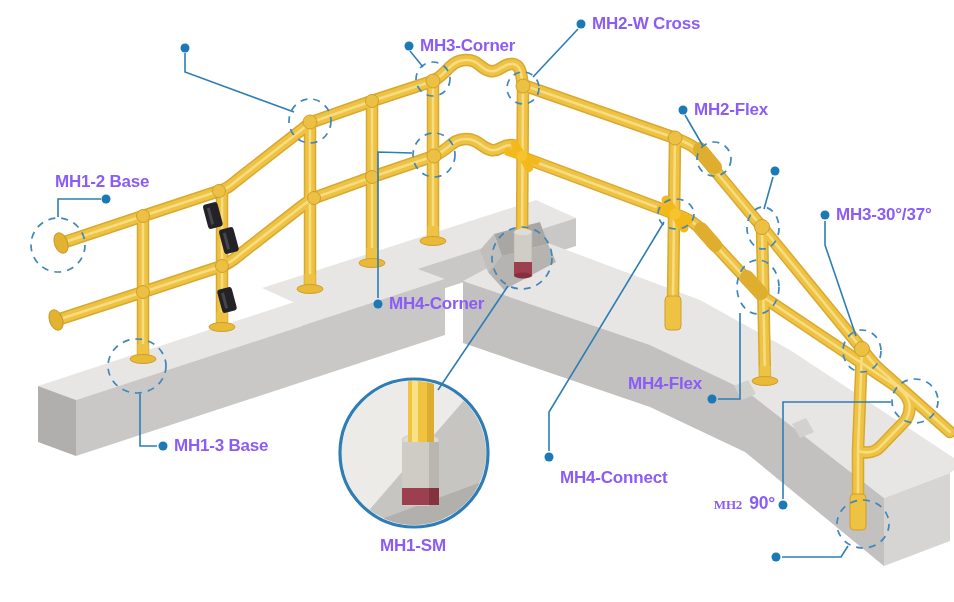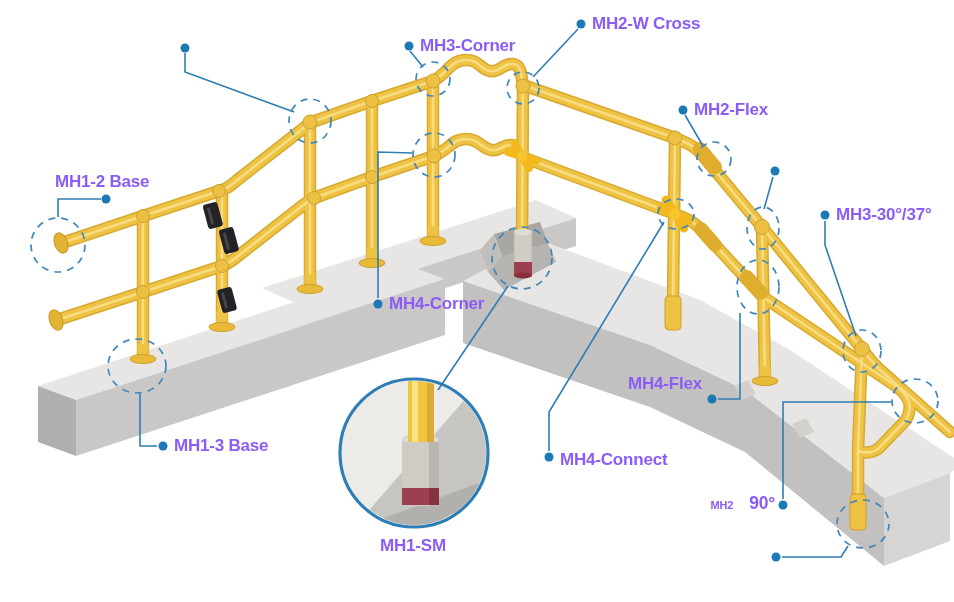--- a/index.html
+++ b/index.html
@@ -5,22 +5,22 @@
   html,body{margin:0;padding:0;background:#ffffff;}
   .stage{
     position:relative;width:954px;height:602px;background:#ffffff;
     font-family:"Liberation Sans", sans-serif;overflow:hidden;
   }
   .scene{position:absolute;left:0;top:0;}
   .lbl{
     position:absolute;font-weight:bold;font-size:17px;line-height:20px;
     color:#8b5cf6;white-space:nowrap;letter-spacing:-0.2px;
   }
-  .lbl .sm{font-size:11px;}
-  .lbl .lg{font-size:17.5px;margin-left:16px;}
+  .lbl .sm{font-size:13px;font-family:Liberation Serif, serif;}
+  .lbl .lg{font-size:17.5px;margin-left:7px;}
 </style>
 </head>
 <body>
 
 <div class="stage">
 
 <svg class="scene" width="954" height="602" viewBox="0 0 954 602">
 
   <defs>
     <path id="pipes-path" d="
@@ -229,20 +229,20 @@
   </g>
 </svg>
 
 <div class="lbl" style="left:420px;top:36px">MH3-Corner</div>
 <div class="lbl" style="left:592px;top:14px">MH2-W Cross</div>
 <div class="lbl" style="left:694px;top:100px">MH2-Flex</div>
 <div class="lbl" style="left:836px;top:205px">MH3-30°/37°</div>
 <div class="lbl" style="left:55px;top:172px">MH1-2 Base</div>
 <div class="lbl" style="left:389px;top:294px">MH4-Corner</div>
 <div class="lbl" style="left:174px;top:436px">MH1-3 Base</div>
-<div class="lbl" style="left:560px;top:450px">MH4-Connect</div>
+<div class="lbl" style="left:560px;top:468px">MH4-Connect</div>
 <div class="lbl" style="right:252px;top:374px">MH4-Flex</div>
 <div class="lbl" style="left:380px;top:536px">MH1-SM</div>
 <div class="lbl" style="right:179px;top:493px">
   <span class="sm">MH2</span><span class="lg">90°</span>
 </div>
 
 </div>
 
 </body></html>

